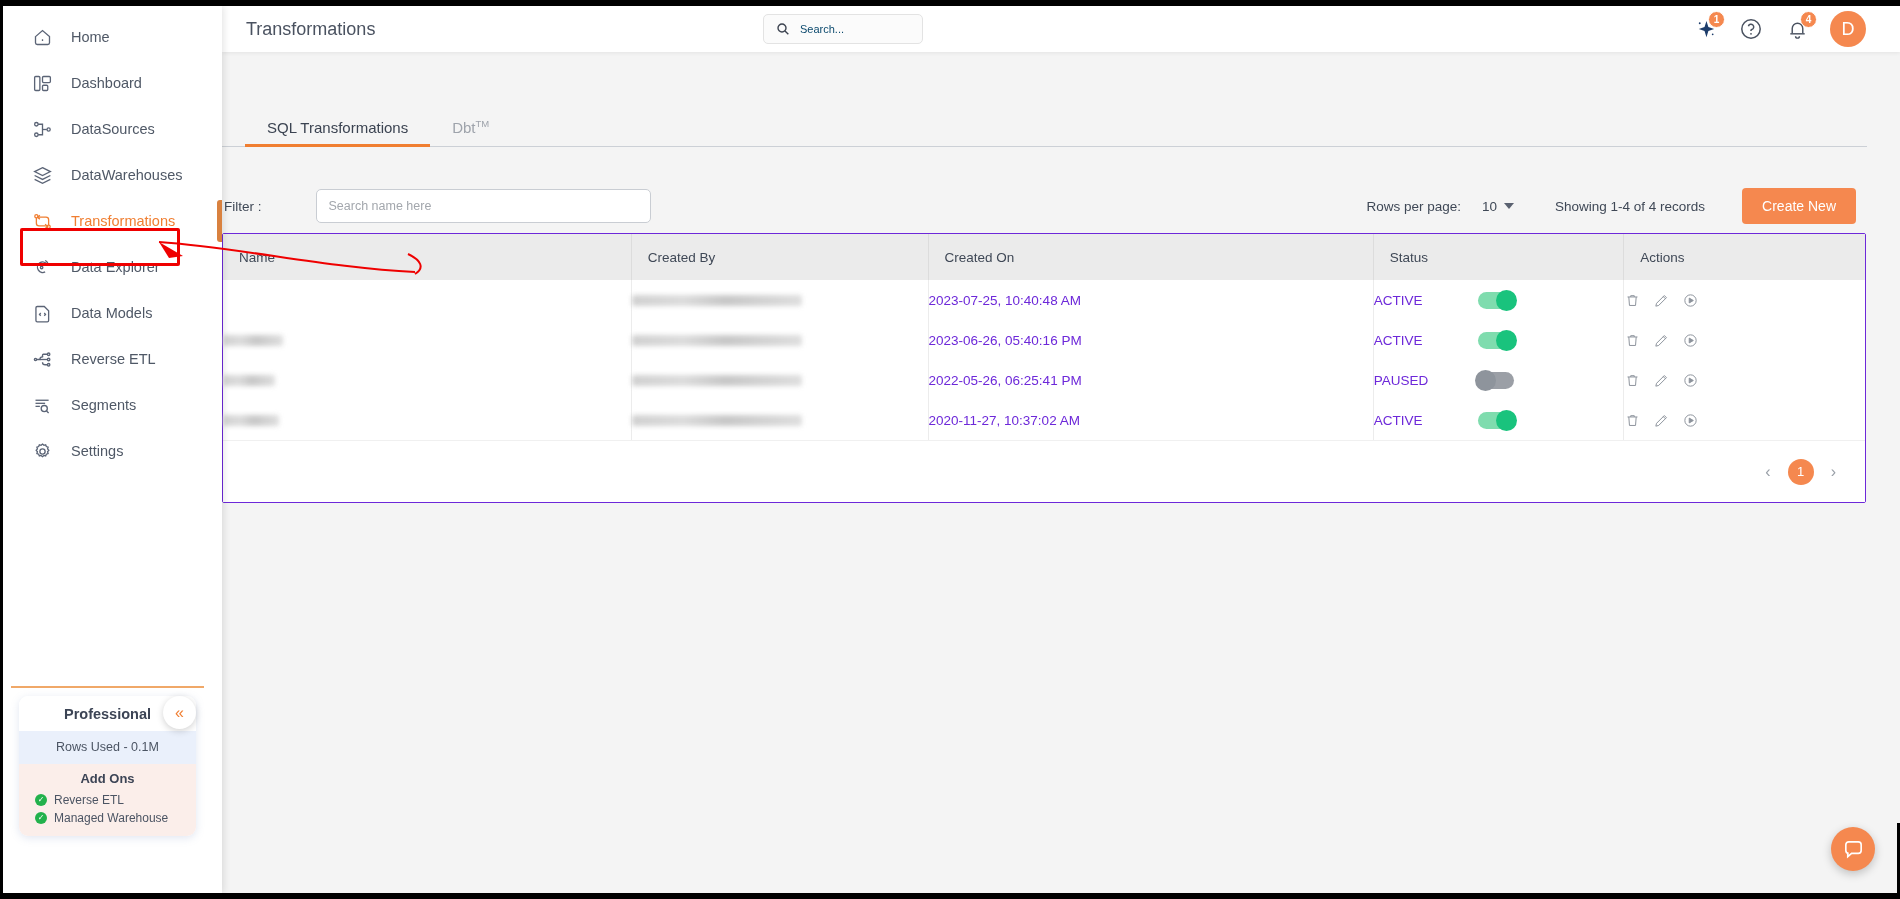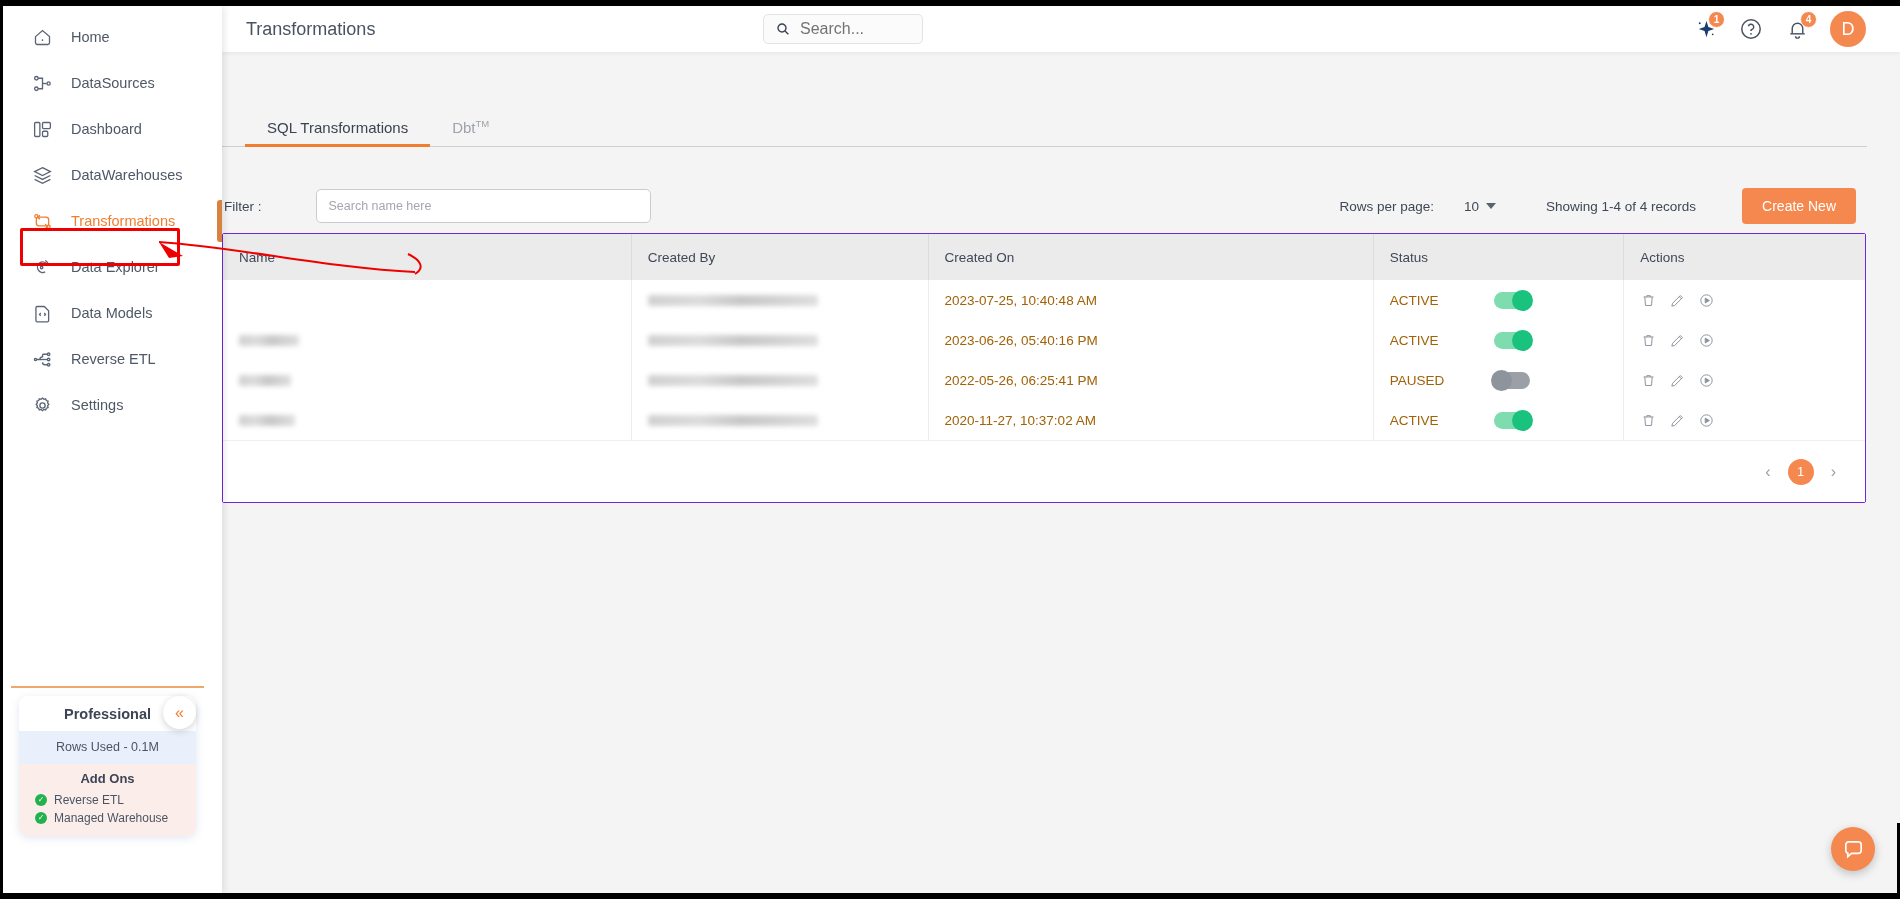--- a/index.html
+++ b/index.html
@@ -155,21 +155,21 @@
   .hdr-search {
     position: absolute;
     left: 541px; top: 8px;
     width: 160px; height: 30px;
     border: 1px solid #e3e3e3;
     border-radius: 5px;
     background: #fbfbfb;
     display: flex; align-items: center;
     padding-left: 11px; gap: 9px;
   }
-  .hdr-search .ph { font-size: 16px; color: #737373; text-align: center; }
+  .hdr-search .ph { font-size: 11px; color: #0c4a6e; text-align: center; }
   .hdr-right {
     position: absolute; right: 34px; top: 0;
     height: 46px;
     display: flex; align-items: center; gap: 20px;
   }
   .hdr-icon { position: relative; width: 26px; height: 26px;
     display: flex; align-items: center; justify-content: center;
     cursor: pointer; color: #4a5260; }
   .badge {
     position: absolute; top: -5px; right: -7px;
@@ -236,21 +236,21 @@
     border-radius: 5px;
     background: #fff;
     font-size: 12.5px;
     color: #555;
     padding: 0 12px;
     font-family: "Liberation Sans", sans-serif;
   }
   .filter-input::placeholder { color: #a3a7ad; font-size: 12.5px; }
   .toolbar-right {
     margin-left: auto;
-    display: flex; align-items: center; gap: 12px;
+    display: flex; align-items: center; gap: 3px;
   }
   .rpp-label { font-size: 13.5px; color: #3f4856; }
   .rpp-value {
     font-size: 13.5px; color: #3f4856;
     margin-left: 18px;
     display: flex; align-items: center; gap: 7px;
     cursor: pointer;
   }
   .caret {
     width: 0; height: 0;
@@ -287,22 +287,21 @@
     font-size: 13.5px;
     font-weight: normal;
     color: #3f4856;
     padding-left: 16px;
     border-right: 1px solid #dcdcdc;
   }
   thead th:last-child { border-right: none; }
   tbody td {
     height: 40px;
     font-size: 13.5px;
-    color: #a16207;
-    padding-left: 16px;
+    color: #6d28d9;
     border-right: 1px solid #ececec;
     vertical-align: middle;
   }
   tbody td:last-child { border-right: none; }
   .col-name { width: 22%; }
   .col-by   { width: 16%; }
   .col-on   { width: 24%; }
   .col-st   { width: 13.5%; }
   .col-ac   { width: 13%; }
 
@@ -415,39 +414,39 @@
             <path d="M4 11 L12 4 L20 11 V18 a2 2 0 0 1-2 2 H6 a2 2 0 0 1-2-2 Z"></path>
             <line x1="12" y1="14" x2="12" y2="16"></line>
           </svg>
         </span>
         <span class="lbl">Home</span>
       </div>
 
       <div class="nav-item">
         <span class="ico">
           <svg viewBox="0 0 24 24" width="21" height="21" fill="none" stroke="currentColor" stroke-width="1.5">
+            <rect x="3" y="4" width="6" height="16" rx="1.2"></rect>
+            <rect x="12" y="4" width="9" height="7" rx="1.2"></rect>
+            <rect x="12" y="14" width="6" height="6" rx="1.2"></rect>
+          </svg>
+        </span>
+        <span class="lbl">Dashboard</span>
+      </div>
+
+      <div class="nav-item">
+        <span class="ico">
+          <svg viewBox="0 0 24 24" width="21" height="21" fill="none" stroke="currentColor" stroke-width="1.5">
             <circle cx="5" cy="6" r="2"></circle>
               <circle cx="5" cy="18" r="2"></circle>
             <circle cx="19" cy="12" r="1.8"></circle>
             <path d="M7 6 H12 V18 H7"></path>
               <path d="M12 12 H17"></path>
           </svg>
         </span>
         <span class="lbl">DataSources</span>
-      </div>
-
-      <div class="nav-item">
-        <span class="ico">
-          <svg viewBox="0 0 24 24" width="21" height="21" fill="none" stroke="currentColor" stroke-width="1.5">
-            <rect x="3" y="4" width="6" height="16" rx="1.2"></rect>
-            <rect x="12" y="4" width="9" height="7" rx="1.2"></rect>
-            <rect x="12" y="14" width="6" height="6" rx="1.2"></rect>
-          </svg>
-        </span>
-        <span class="lbl">Dashboard</span>
       </div>
 
       <div class="nav-item">
         <span class="ico">
           <svg viewBox="0 0 24 24" width="21" height="21" fill="none" stroke="currentColor" stroke-width="1.5">
             <path d="M12 3 L21 7.5 L12 12 L3 7.5 Z"></path>
             <path d="M3 12 L12 16.5 L21 12"></path>
             <path d="M3 16.5 L12 21 L21 16.5"></path>
           </svg>
         </span>
@@ -499,20 +498,32 @@
               <circle cx="19" cy="18" r="1.4"></circle>
             <path d="M5.4 12 H9 a3 3 0 0 1 3-3 V8"></path>
             <path d="M9 12 H17.5"></path>
             <path d="M12 15 a3 3 0 0 0 3 3 H17.5"></path>
             <path d="M12 9 V7 a1 1 0 0 1 1-1 H17.5"></path>
           </svg>
         </span>
         <span class="lbl">Reverse ETL</span>
       </div>
 
+      <div class="nav-item">
+        <span class="ico">
+          <svg viewBox="0 0 24 24" width="21" height="21" fill="none" stroke="currentColor" stroke-width="1.5">
+            <line x1="4" y1="6" x2="19" y2="6"></line>
+            <line x1="4" y1="9.5" x2="15" y2="9.5"></line>
+            <line x1="4" y1="13" x2="9" y2="13"></line>
+            <circle cx="14" cy="15.5" r="3.5"></circle>
+            <line x1="16.6" y1="18.2" x2="19" y2="20.5"></line>
+          </svg>
+        </span>
+        <span class="lbl">Segments</span>
+      </div>
 
       <div class="nav-item">
         <span class="ico">
           <svg viewBox="0 0 24 24" width="21" height="21" fill="none" stroke="currentColor" stroke-width="1.5">
             <circle cx="12" cy="12" r="3"></circle>
             <path d="M12 3.5 l1.6 1.4 2-.6 .8 2 2 .8 -.6 2 1.4 1.6 -1.4 1.6 .6 2 -2 .8 -.8 2 -2-.6 -1.6 1.4 -1.6-1.4 -2 .6 -.8-2 -2-.8 .6-2 -1.4-1.6 1.4-1.6 -.6-2 2-.8 .8-2 2 .6 Z"></path>
           </svg>
         </span>
         <span class="lbl">Settings</span>
       </div>

